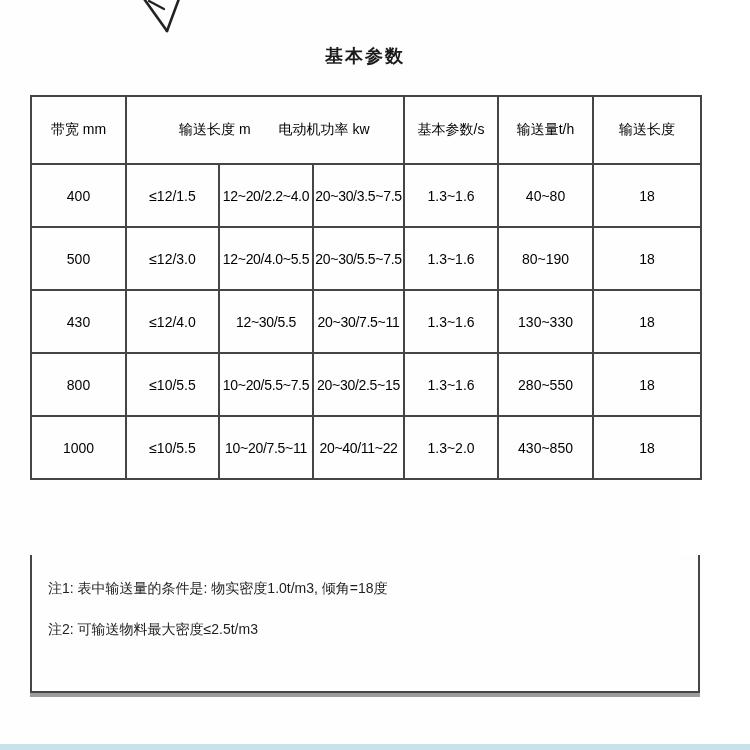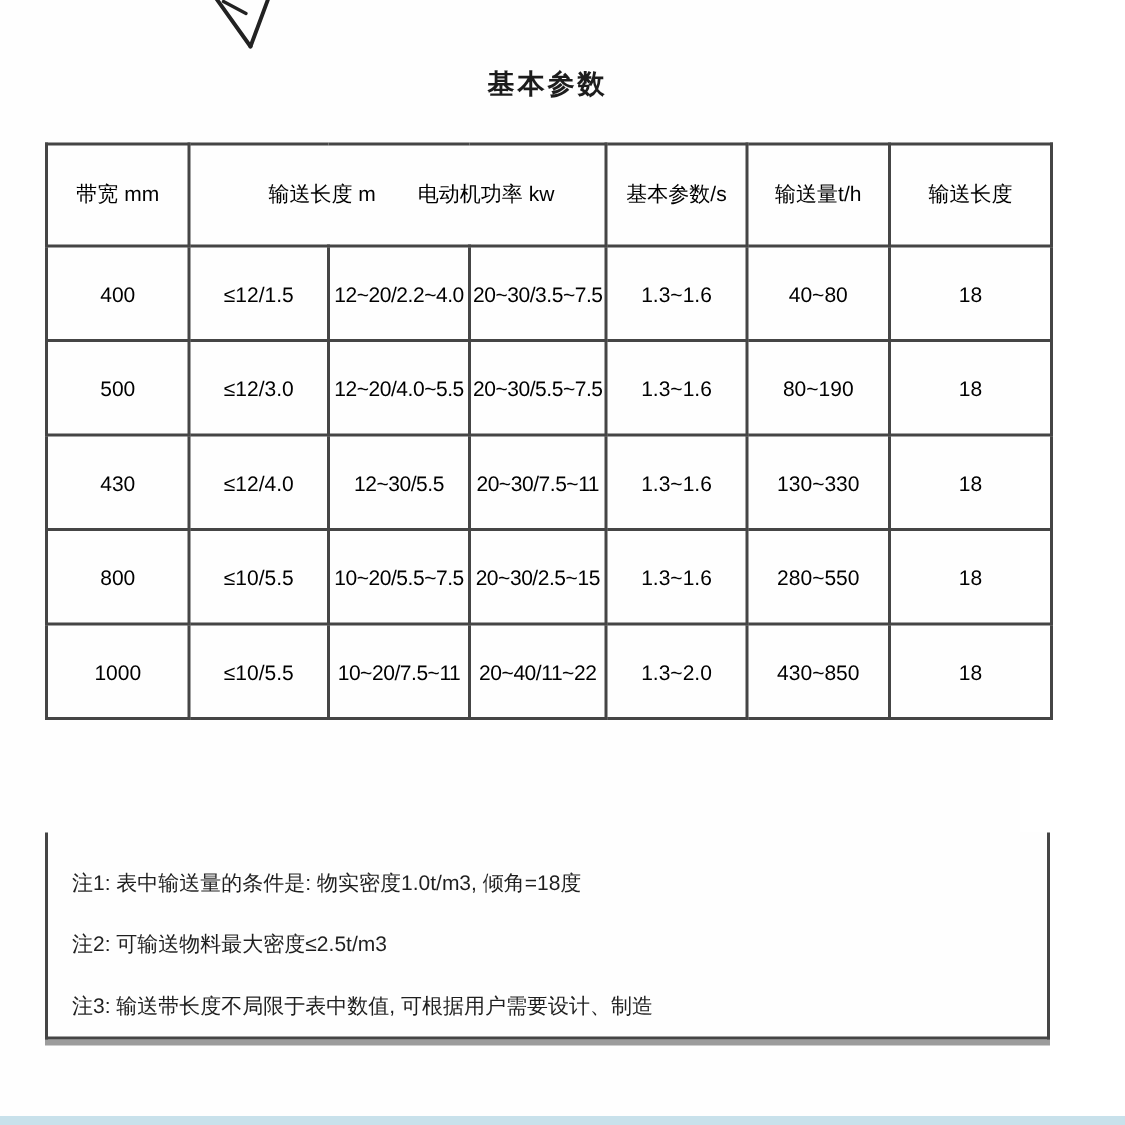--- a/index.html
+++ b/index.html
@@ -157,18 +157,17 @@
         <td>1.3~2.0</td>
         <td>430~850</td>
         <td>18</td>
       </tr>
     </tbody>
   </table>
 
   <div class="notes-box">
     <div class="note-line">注1: 表中输送量的条件是: 物实密度1.0t/m3, 倾角=18度</div>
     <div class="note-line">注2: 可输送物料最大密度≤2.5t/m3</div>
-    <div class="note-line">注3: 输送带长度不局限于表中数值, 可根据用户需要设计、制造</div>
   </div>
 
   <div class="bottom-bar"></div>
 
 </div>
 
 </body></html>

